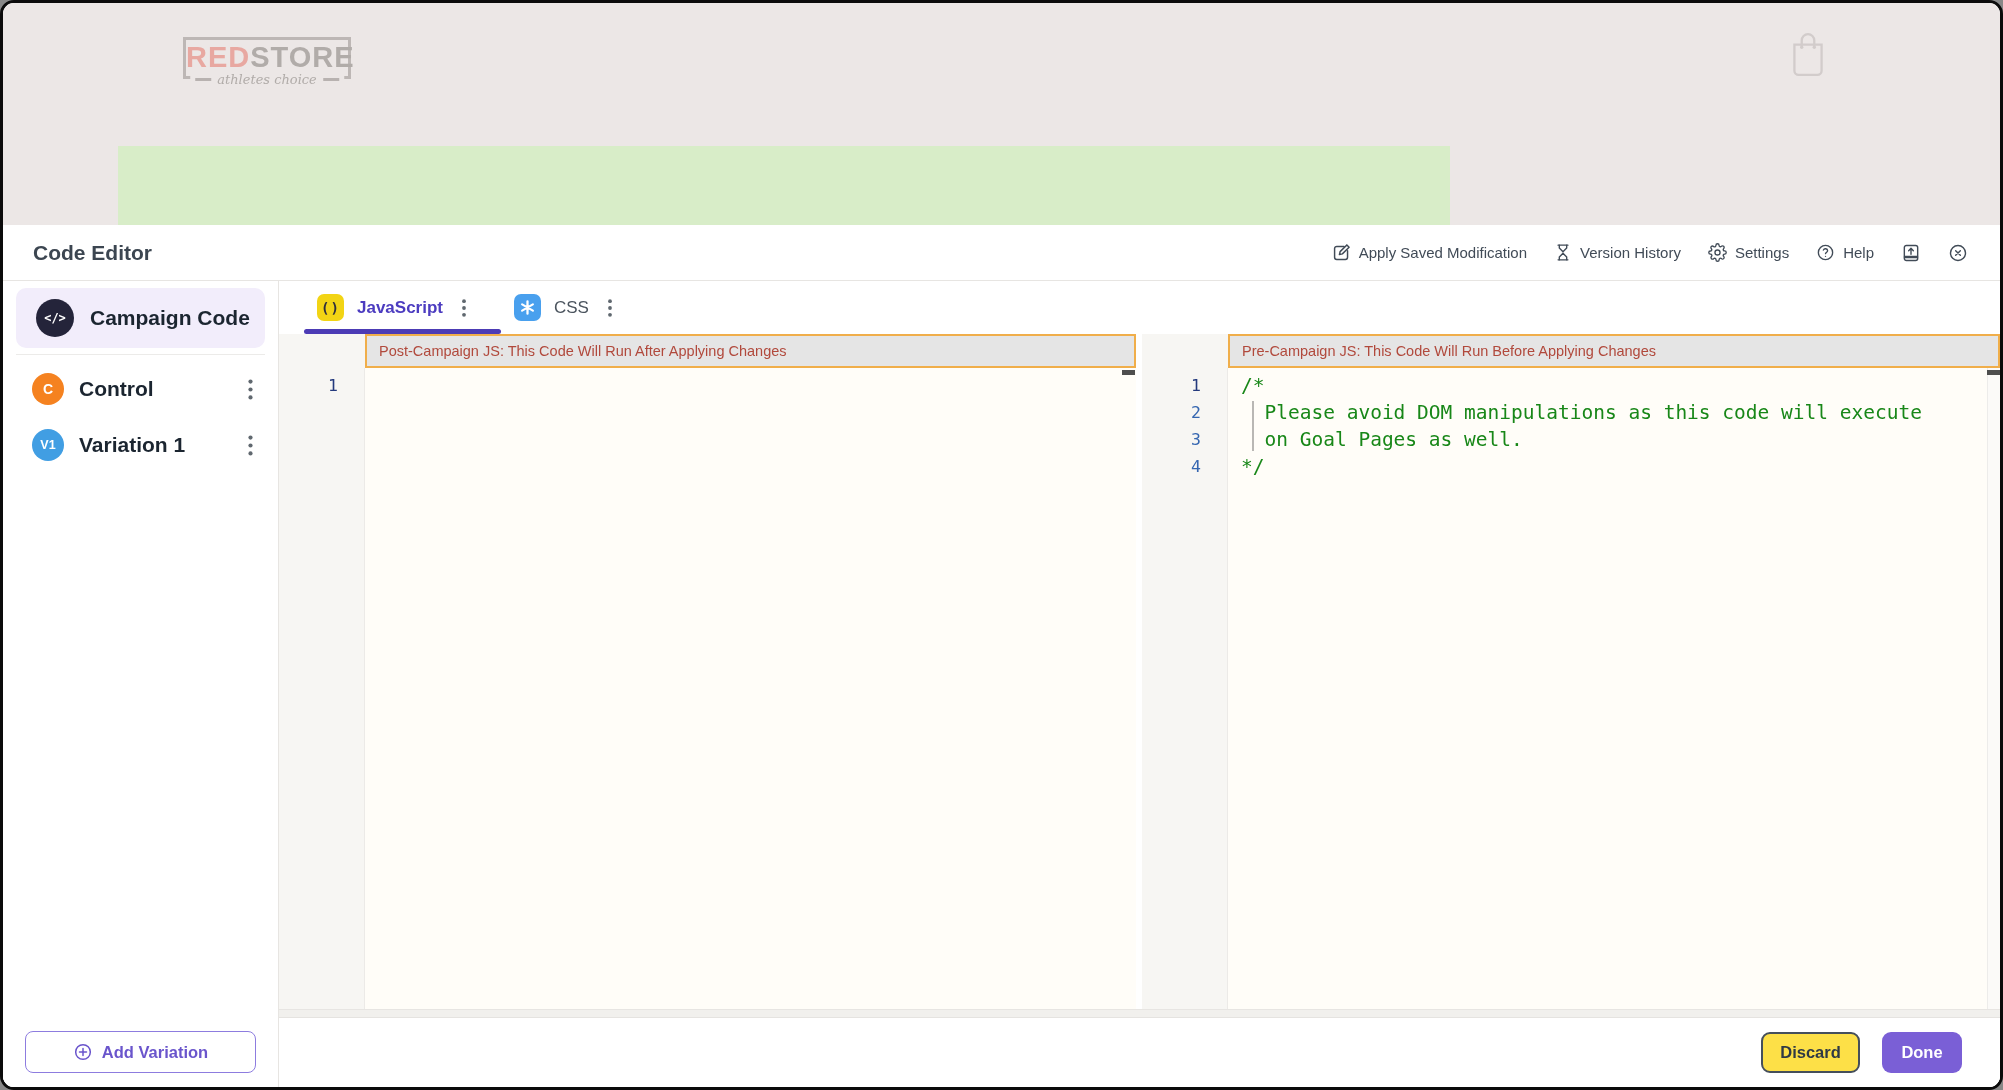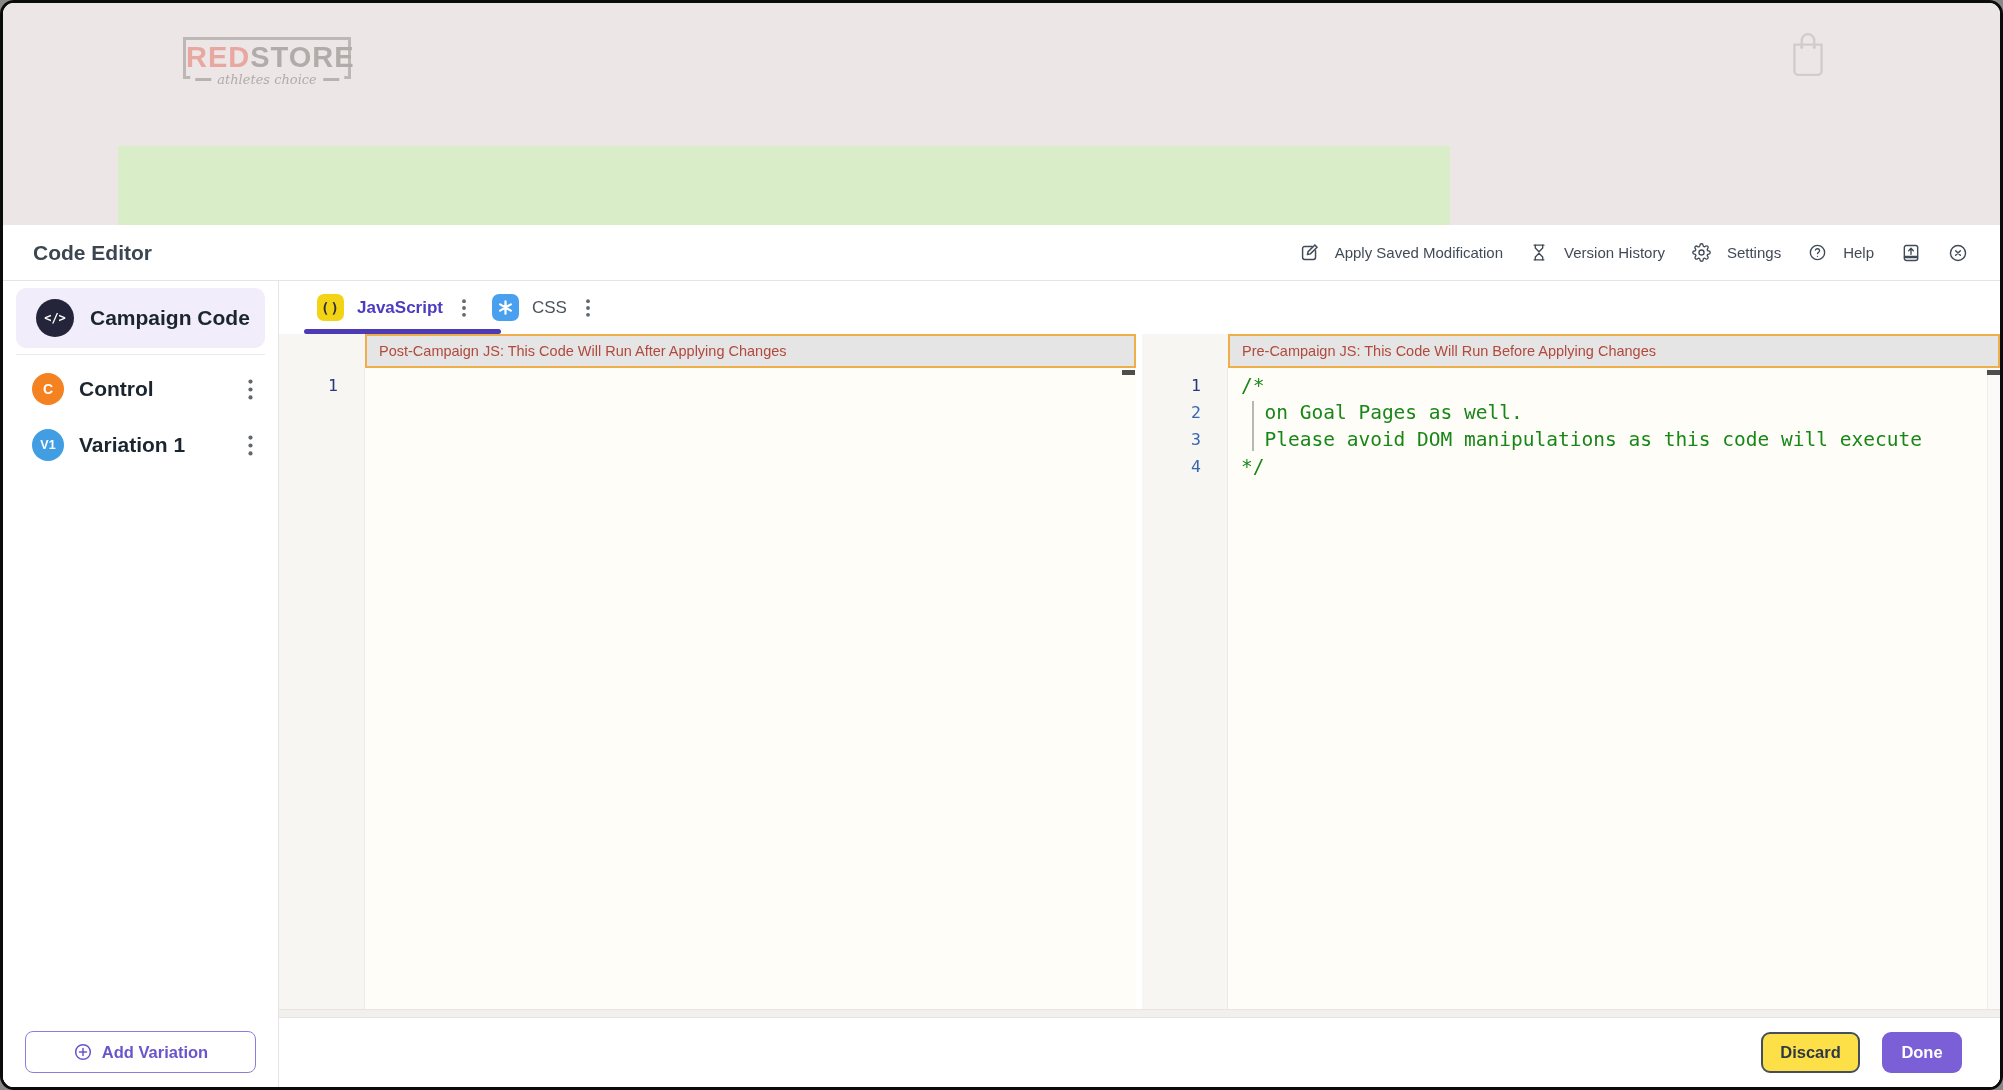--- a/index.html
+++ b/index.html
@@ -32,21 +32,21 @@
   .bag{ position:absolute; left:1786px; top:28px; }
   .green-strip{ position:absolute; left:115px; top:143px; width:1332px; height:79px; background:#d8edc8; }
 
   
   .panel{ position:absolute; top:222px; left:0; right:0; bottom:0; background:#fff;
     display:flex; flex-direction:column; }
   .panel-header{ height:56px; flex:0 0 56px; border-bottom:1px solid #e7e5e2;
     display:flex; align-items:center; padding:0 32px 0 30px; }
   .panel-title{ font-size:21px; font-weight:700; color:#3c4651; }
   .actions{ margin-left:auto; display:flex; align-items:center; gap:27px; }
-  .action{ display:flex; align-items:center; gap:16px; font-size:15px; font-weight:500;
+  .action{ display:flex; align-items:center; gap:8px; font-size:15px; font-weight:500;
     color:#414b57; cursor:pointer; white-space:nowrap; }
   .icon svg{ display:block; }
 
   .body{ flex:1; display:flex; min-height:0; }
 
   
   .sidebar{ width:276px; flex:0 0 276px; border-right:1px solid #e7e5e2;
     display:flex; flex-direction:column; padding-top:5px; background:#fff; }
   .campaign{ margin:2px 13px 0; height:60px; border-radius:10px; background:#f2edfb;
     display:flex; align-items:center; padding-left:20px; gap:16px; }
@@ -62,21 +62,21 @@
   .kebab{ margin-left:auto; margin-right:12px; cursor:pointer; }
   .add-btn{ margin:auto 22px 14px; height:42px; flex:0 0 42px; border:1.5px solid #8d7cdf; border-radius:8px;
     background:#fff; color:#6a55cc; font-size:16.5px; font-weight:600;
     display:flex; align-items:center; justify-content:center; gap:9px; cursor:pointer;
     font-family:"Liberation Sans", sans-serif; }
 
   
   .main{ flex:1; display:flex; flex-direction:column; min-width:0; position:relative; }
   .tabbar{ height:53px; flex:0 0 53px; display:flex; align-items:center; padding-left:38px; position:relative; }
   .tab{ display:flex; align-items:center; gap:13px; cursor:pointer; }
-  .tab + .tab{ margin-left:26px; }
+  .tab + .tab{ margin-left:48px; }
   .tab-icon{ width:27px; height:27px; border-radius:7px; display:flex; align-items:center; justify-content:center; }
   .tab-icon-js{ background:#f2d414; color:#2f2f3d; font:800 14px "DejaVu Sans Mono", monospace; letter-spacing:1px; }
   .tab-icon-css{ background:#49a0ee; }
   .tab-label{ font-size:17px; }
   .tab.active .tab-label{ color:#4c3cc0; font-weight:700; }
   .tab.inactive .tab-label{ color:#4b545e; font-weight:500; }
   .tab .kebab{ margin:0 0 0 6px; }
   .tab-underline{ position:absolute; left:25px; bottom:0; width:197px; height:5px;
     background:#4c3bb5; border-radius:3px; }
 
@@ -288,22 +288,22 @@
             <div class="gutter-head"></div>
             <div class="head-box">Pre-Campaign JS: This Code Will Run Before Applying Changes</div>
             <div class="gutter-body">
               <div class="lnum active">1</div>
               <div class="lnum">2</div>
               <div class="lnum">3</div>
               <div class="lnum">4</div>
             </div>
             <div class="code">
               <div class="code-line">/*</div>
+              <div class="code-line">  Please avoid DOM manipulations as this code will execute</div>
               <div class="code-line">  on Goal Pages as well.</div>
-              <div class="code-line">  Please avoid DOM manipulations as this code will execute</div>
               <div class="code-line">*/</div>
               <div class="indent-guide"></div>
               <div class="scroll-track">
                 <div class="scroll-handle"></div>
               </div>
             </div>
           </div>
 
         </div>
 

